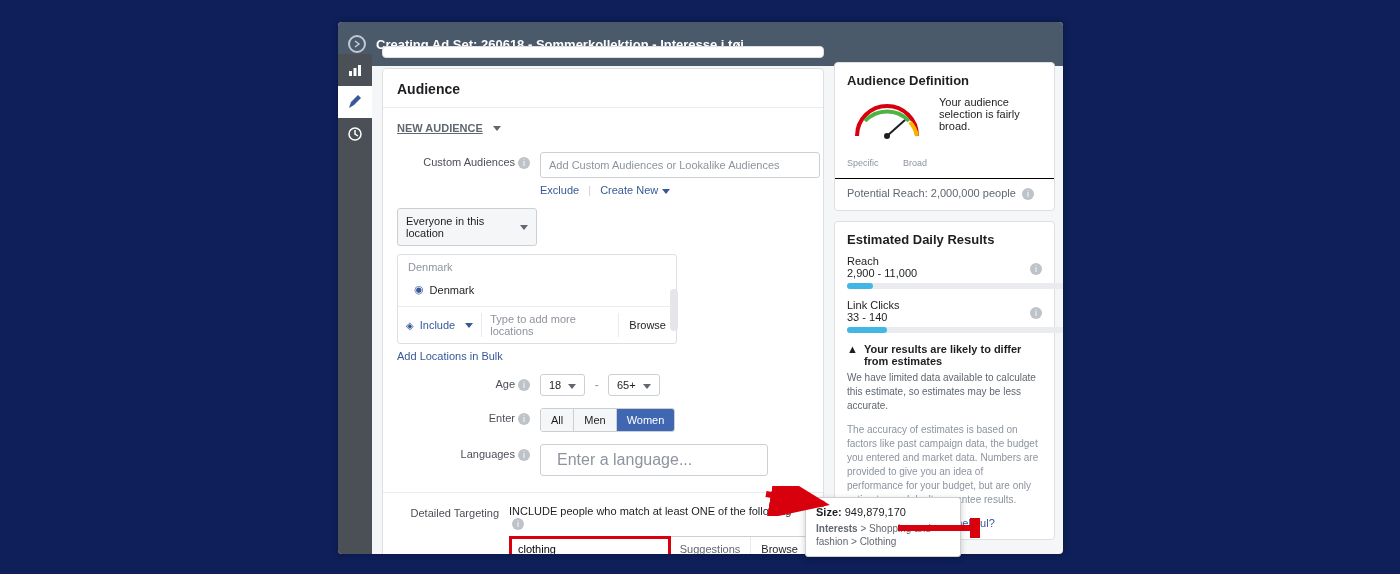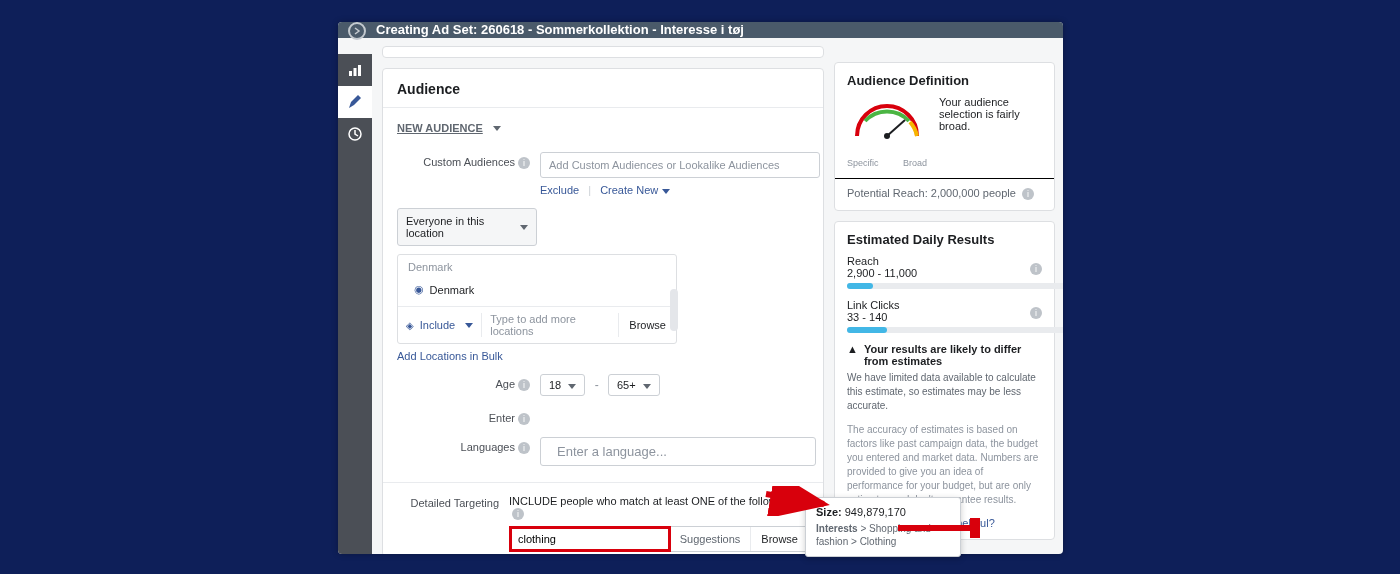--- a/index.html
+++ b/index.html
@@ -18,24 +18,25 @@
     left: 338px;
     top: 22px;
     width: 725px;
     height: 532px;
     background: #f5f6f7;
     border-radius: 4px;
     overflow: hidden;
     box-shadow: 0 0 6px rgba(0,0,0,.3);
   }
   .titlebar {
-    height: 16px;
+    height: 44px;
     background: #4a5a6a;
     color: #fff;
     display: flex;
+    align-items: center;
     padding: 0 10px;
     font-size: 13px;
     font-weight: bold;
   }
   .titlebar .circle-icon {
     width: 18px; height: 18px; border: 2px solid #c3c9cf; border-radius: 50%;
     margin-right: 10px; display:flex; align-items:center; justify-content:center;
   }
   .titlebar .circle-icon svg { width:10px; height:10px; }
   .left-rail {
@@ -143,21 +144,21 @@
     display:inline-block; border:1px solid #ccd0d5; border-radius:3px;
     padding:4px 8px; font-size:11px;
   }
   .age-sep { margin:0 6px; color:#8d949e; }
   .btn-group {
     display:inline-flex; border:1px solid #ccd0d5; border-radius:3px; overflow:hidden;
   }
   .gbtn { padding:5px 10px; font-size:11px; background:#f5f6f7; cursor:pointer; border-right:1px solid #ccd0d5;}
   .gbtn:last-child { border-right:none; }
   .gbtn.active { background:#4267b2; color:#fff; }
-  .lang-input { width: 276px; font-size:13px;padding-left:16px; }
+  .lang-input { width: 228px; font-size:16px;padding-left:16px; }
   .divider { height:1px; background:#e9ebee; margin:8px 0; }
   .dt-row { display:flex; padding:4px 14px; align-items:flex-start; }
   .dt-label { width:120px; text-align:right; padding-right:10px; color:#4b4f56; font-size:11px; padding-top:2px;}
   .dt-include { font-size:11px; color:#1c1e21; }
   .targeting-input-wrap {
     margin-top:6px;
     width: 300px;
     display:flex;
     border:1px solid #ccd0d5; border-radius:3px;
     font-size:11px;
@@ -316,20 +317,27 @@
             <span class="age-dd"><span>18</span> <span class="caret"></span></span>
             <span class="age-sep">-</span>
             <span class="age-dd"><span>65+</span> <span class="caret"></span></span>
           </div>
         </div>
 
         <div class="row">
           <div class="row-label">
             <span>Enter</span><span class="info-icon">i</span>
           </div>
+          <div class="row-control">
+            <span class="btn-group">
+              <span class="gbtn">All</span>
+              <span class="gbtn">Men</span>
+              <span class="gbtn active">Women</span>
+            </span>
+          </div>
         </div>
 
         <div class="row">
           <div class="row-label">
             <span>Languages</span><span class="info-icon">i</span>
           </div>
           <div class="row-control">
             <div class="input-box lang-input">Enter a language...</div>
           </div>
         </div>

